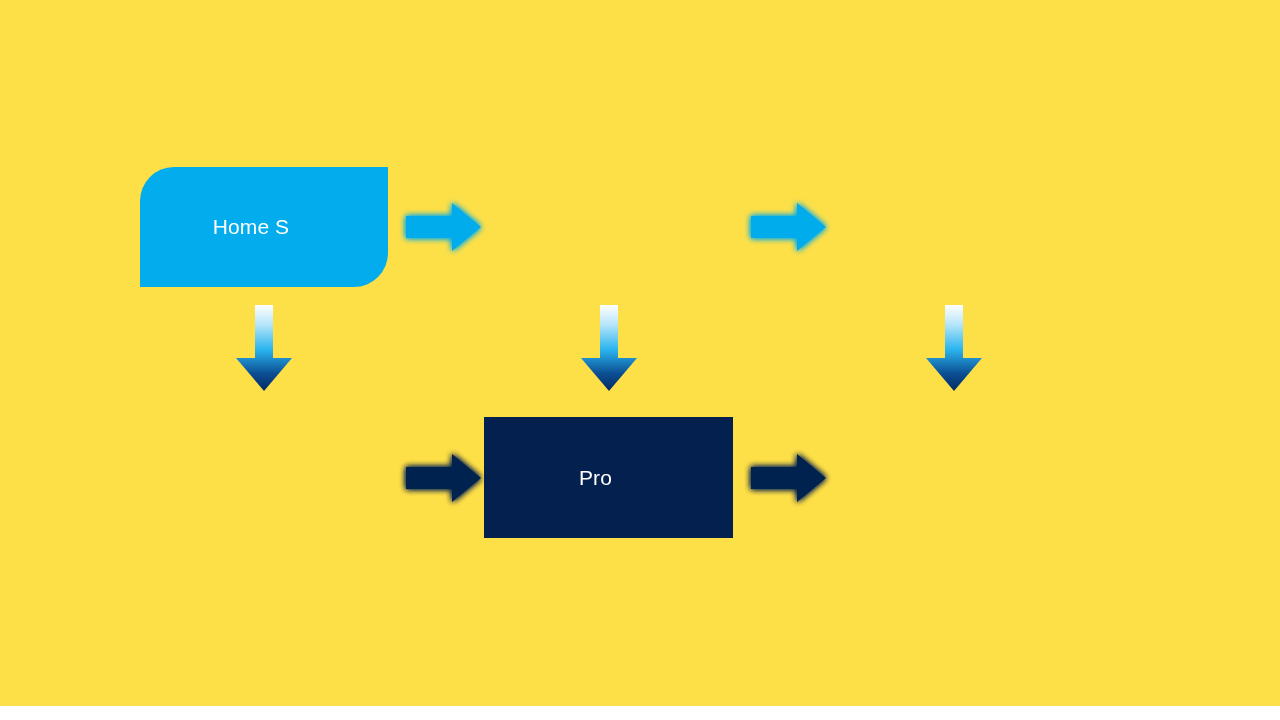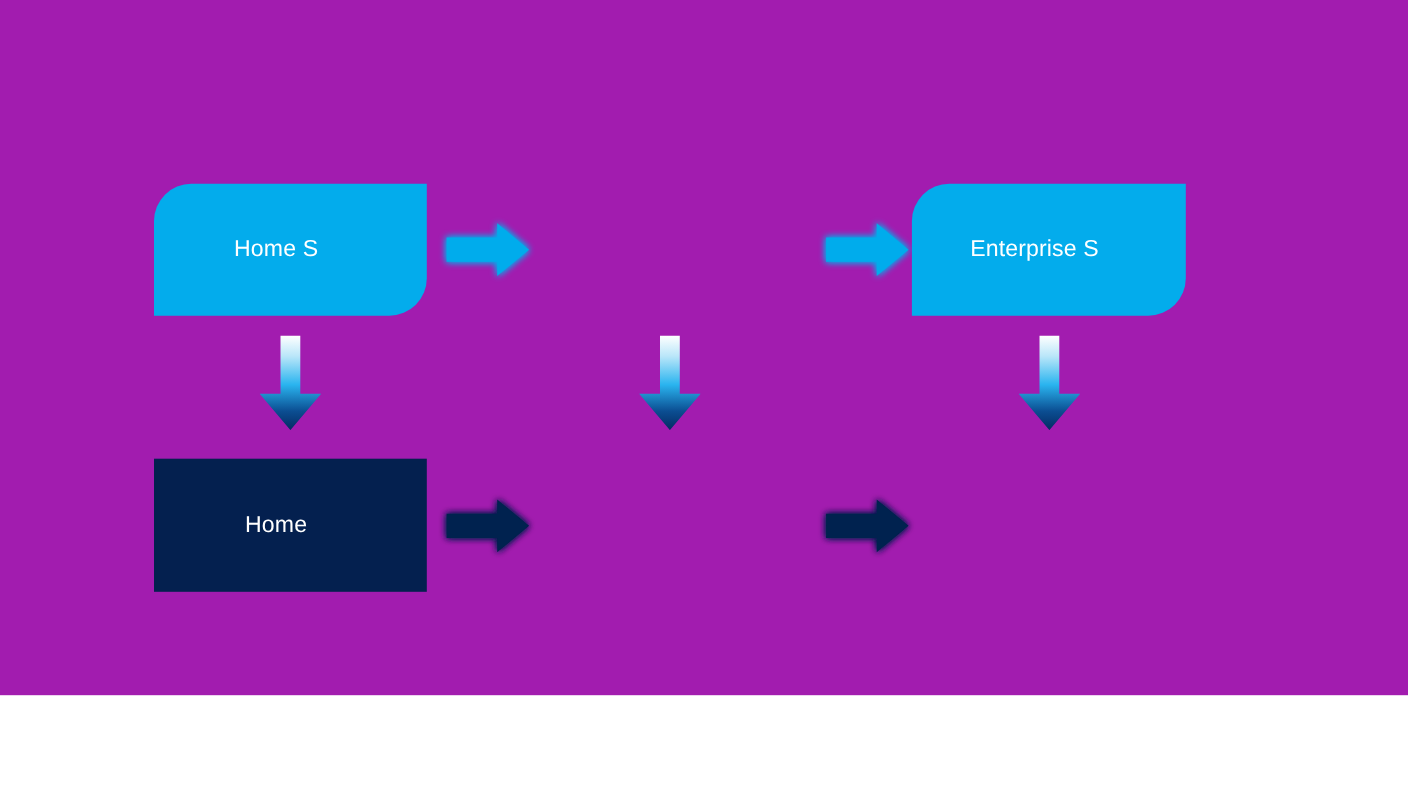--- a/index.html
+++ b/index.html
@@ -11,22 +11,22 @@
   body {
     font-family: "Liberation Sans", sans-serif;
     width: 1280px;
     height: 720px;
     overflow: hidden;
   }
 
   #canvas {
     position: relative;
     width: 1280px;
-    height: 632px;
-    background: #a21caf;
+    height: 706px;
+    background: #fde047;
   }
 
   
   .node {
     position: absolute;
     box-sizing: border-box;
     display: flex;
     align-items: center;
     justify-content: center;
   }
@@ -76,23 +76,20 @@
 </head>
 <body>
 
 <div id="canvas">
 
   <div class="node node-top" style="left:140px; top:167px; width:248px; height:120px;">
     <span class="node-label">Home S</span>
   </div>
 
 
-  <div class="node node-top" style="left:829px; top:167px; width:249px; height:120px;">
-    <span class="node-label">Enterprise S</span>
-  </div>
 
   <div class="arrow-h" style="left:406px; top:201px;">
     <svg viewBox="0 0 75 52" xmlns="http://www.w3.org/2000/svg">
       <defs>
         <filter id="glowLightA" x="-60%" y="-60%" width="220%" height="220%">
           <feGaussianBlur stdDeviation="3.4" result="b"></feGaussianBlur>
           <feMerge>
             <feMergeNode in="b"></feMergeNode>
               <feMergeNode in="b"></feMergeNode>
               <feMergeNode in="SourceGraphic"></feMergeNode>
@@ -157,24 +154,24 @@
           <stop offset="22%" stop-color="#b9e6f9"></stop>
           <stop offset="52%" stop-color="#2ab4ef"></stop>
           <stop offset="80%" stop-color="#0b4e92"></stop>
           <stop offset="100%" stop-color="#042a63"></stop>
         </linearGradient>
       </defs>
       <path d="M19,0 L37,0 L37,53 L56,53 L28,86 L0,53 L19,53 Z" fill="url(#vgradC)"></path>
     </svg>
   </div>
 
-  <div class="node node-bottom" style="left:140px; top:417px; width:248px; height:121px;">
-    <span class="node-label">Home</span>
-  </div>
-
+
+  <div class="node node-bottom" style="left:484px; top:417px; width:249px; height:121px;">
+    <span class="node-label">Pro</span>
+  </div>
 
 
   <div class="arrow-h" style="left:406px; top:452px;">
     <svg viewBox="0 0 75 52" xmlns="http://www.w3.org/2000/svg">
       <defs>
         <filter id="glowDarkA" x="-60%" y="-60%" width="220%" height="220%">
           <feGaussianBlur stdDeviation="3.4" result="b"></feGaussianBlur>
           <feMerge>
             <feMergeNode in="b"></feMergeNode>
               <feMergeNode in="b"></feMergeNode>

